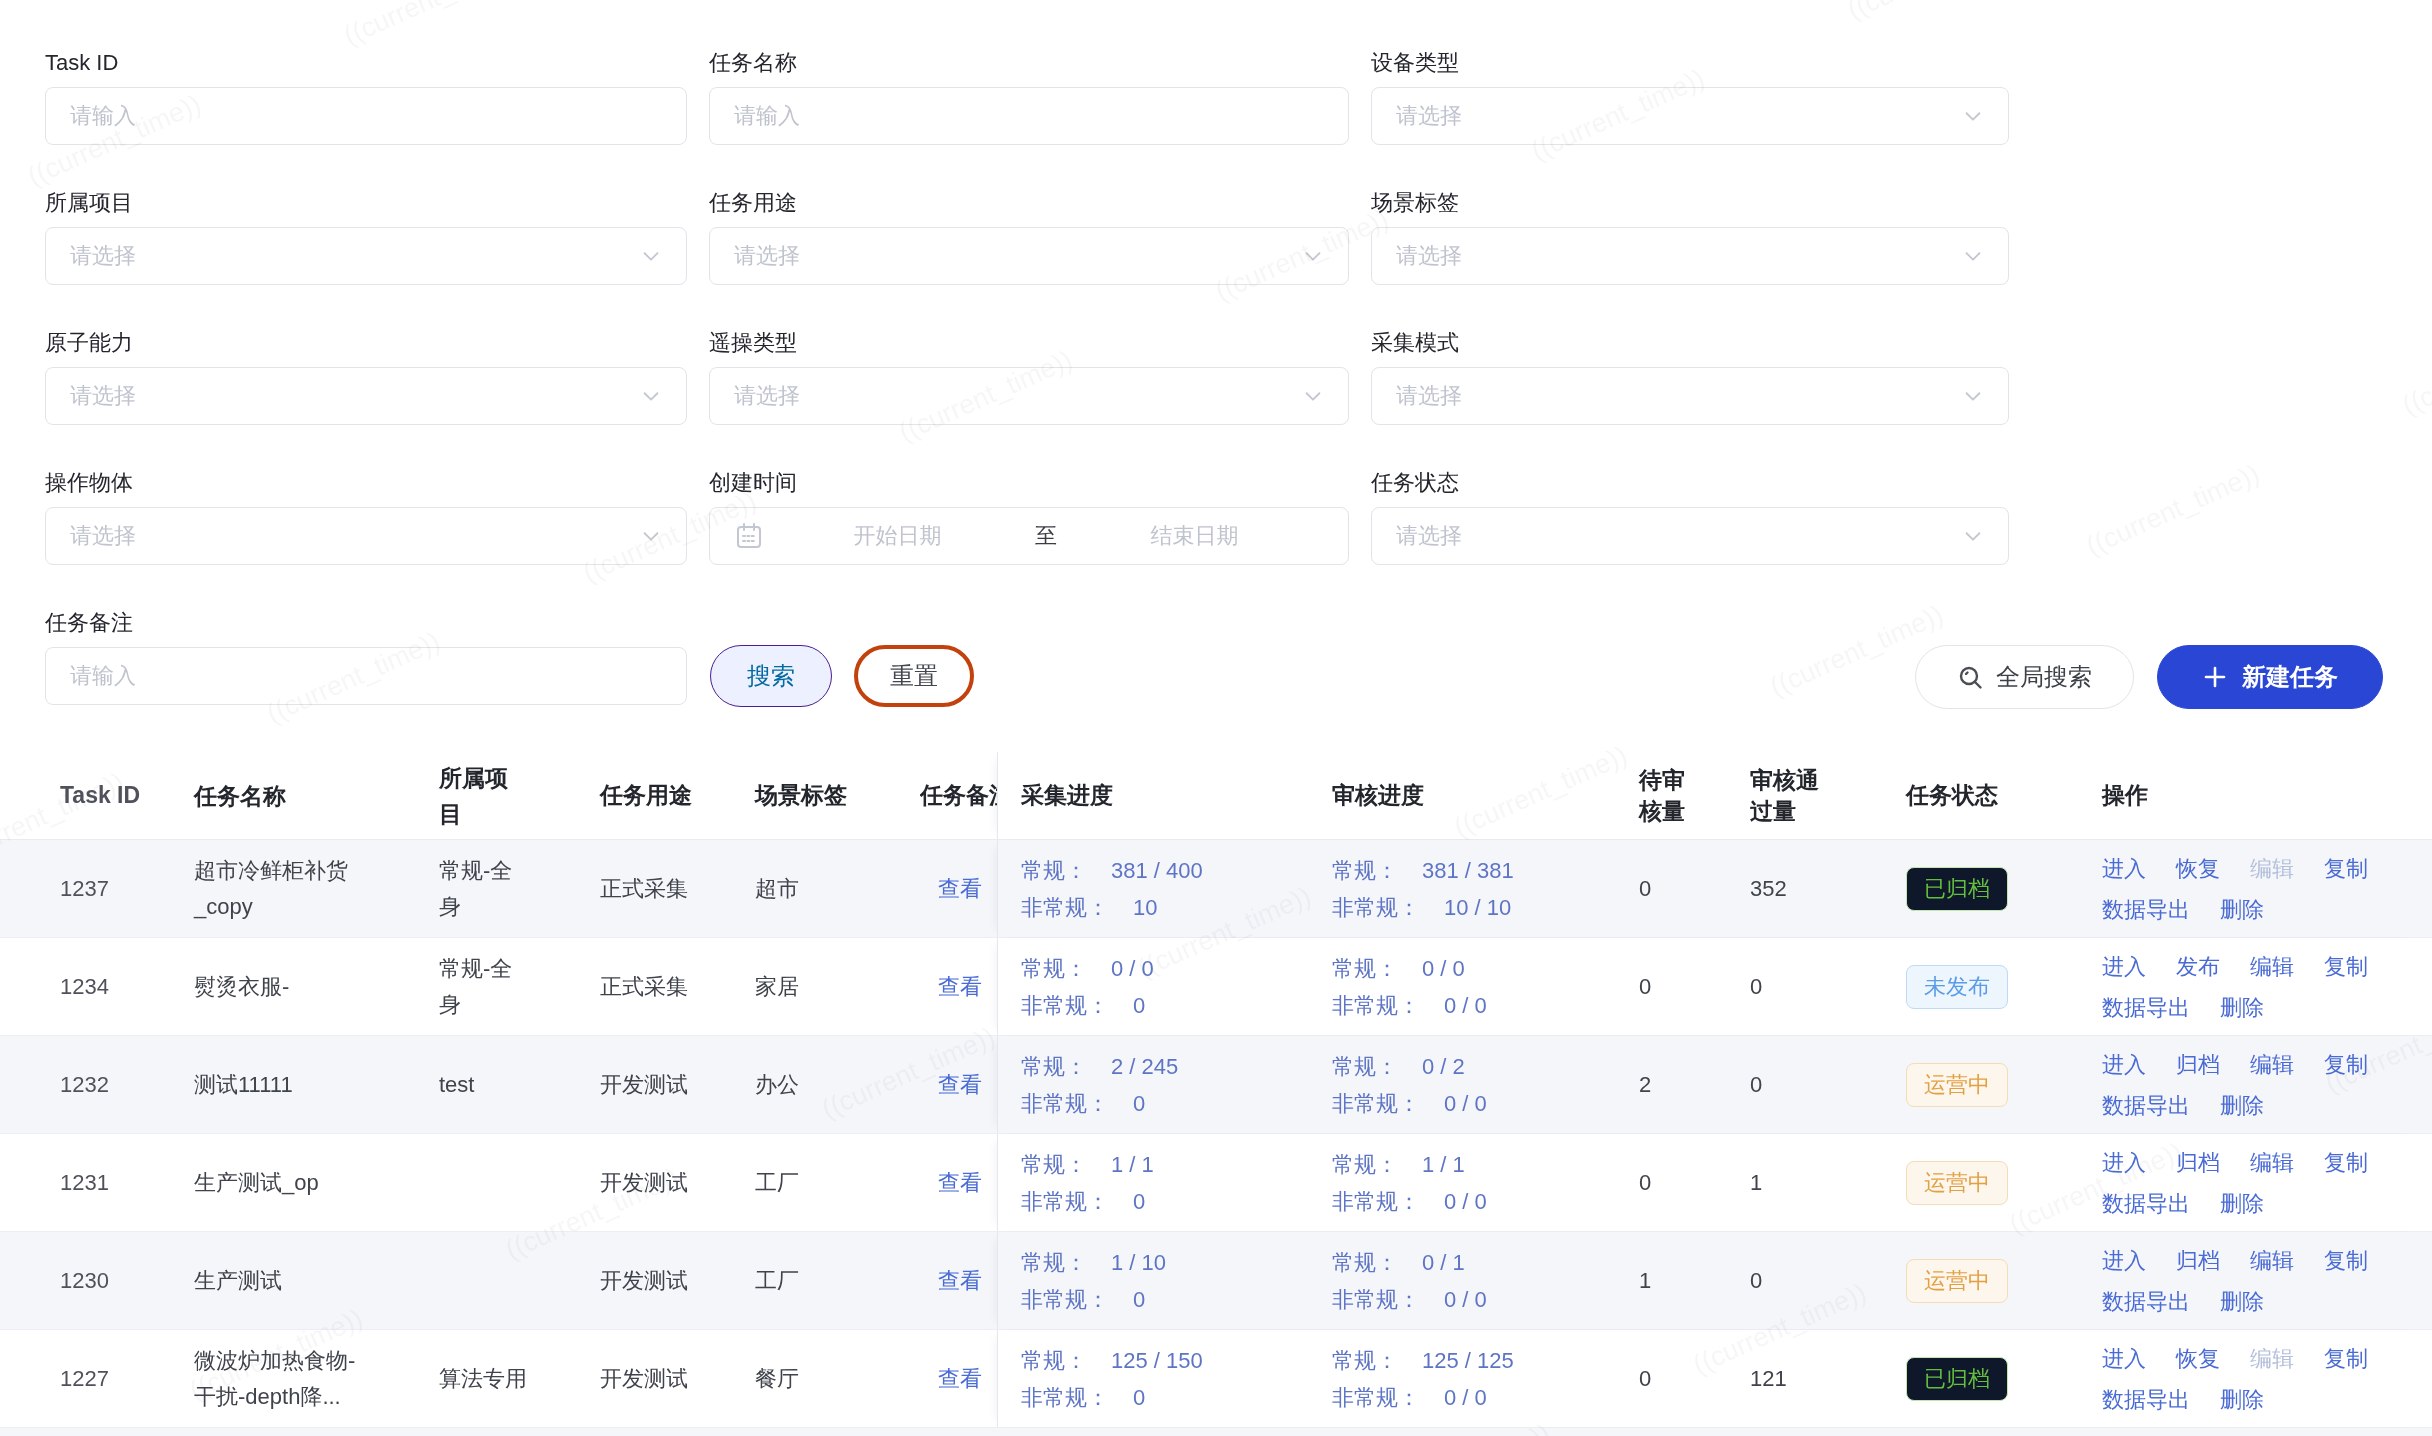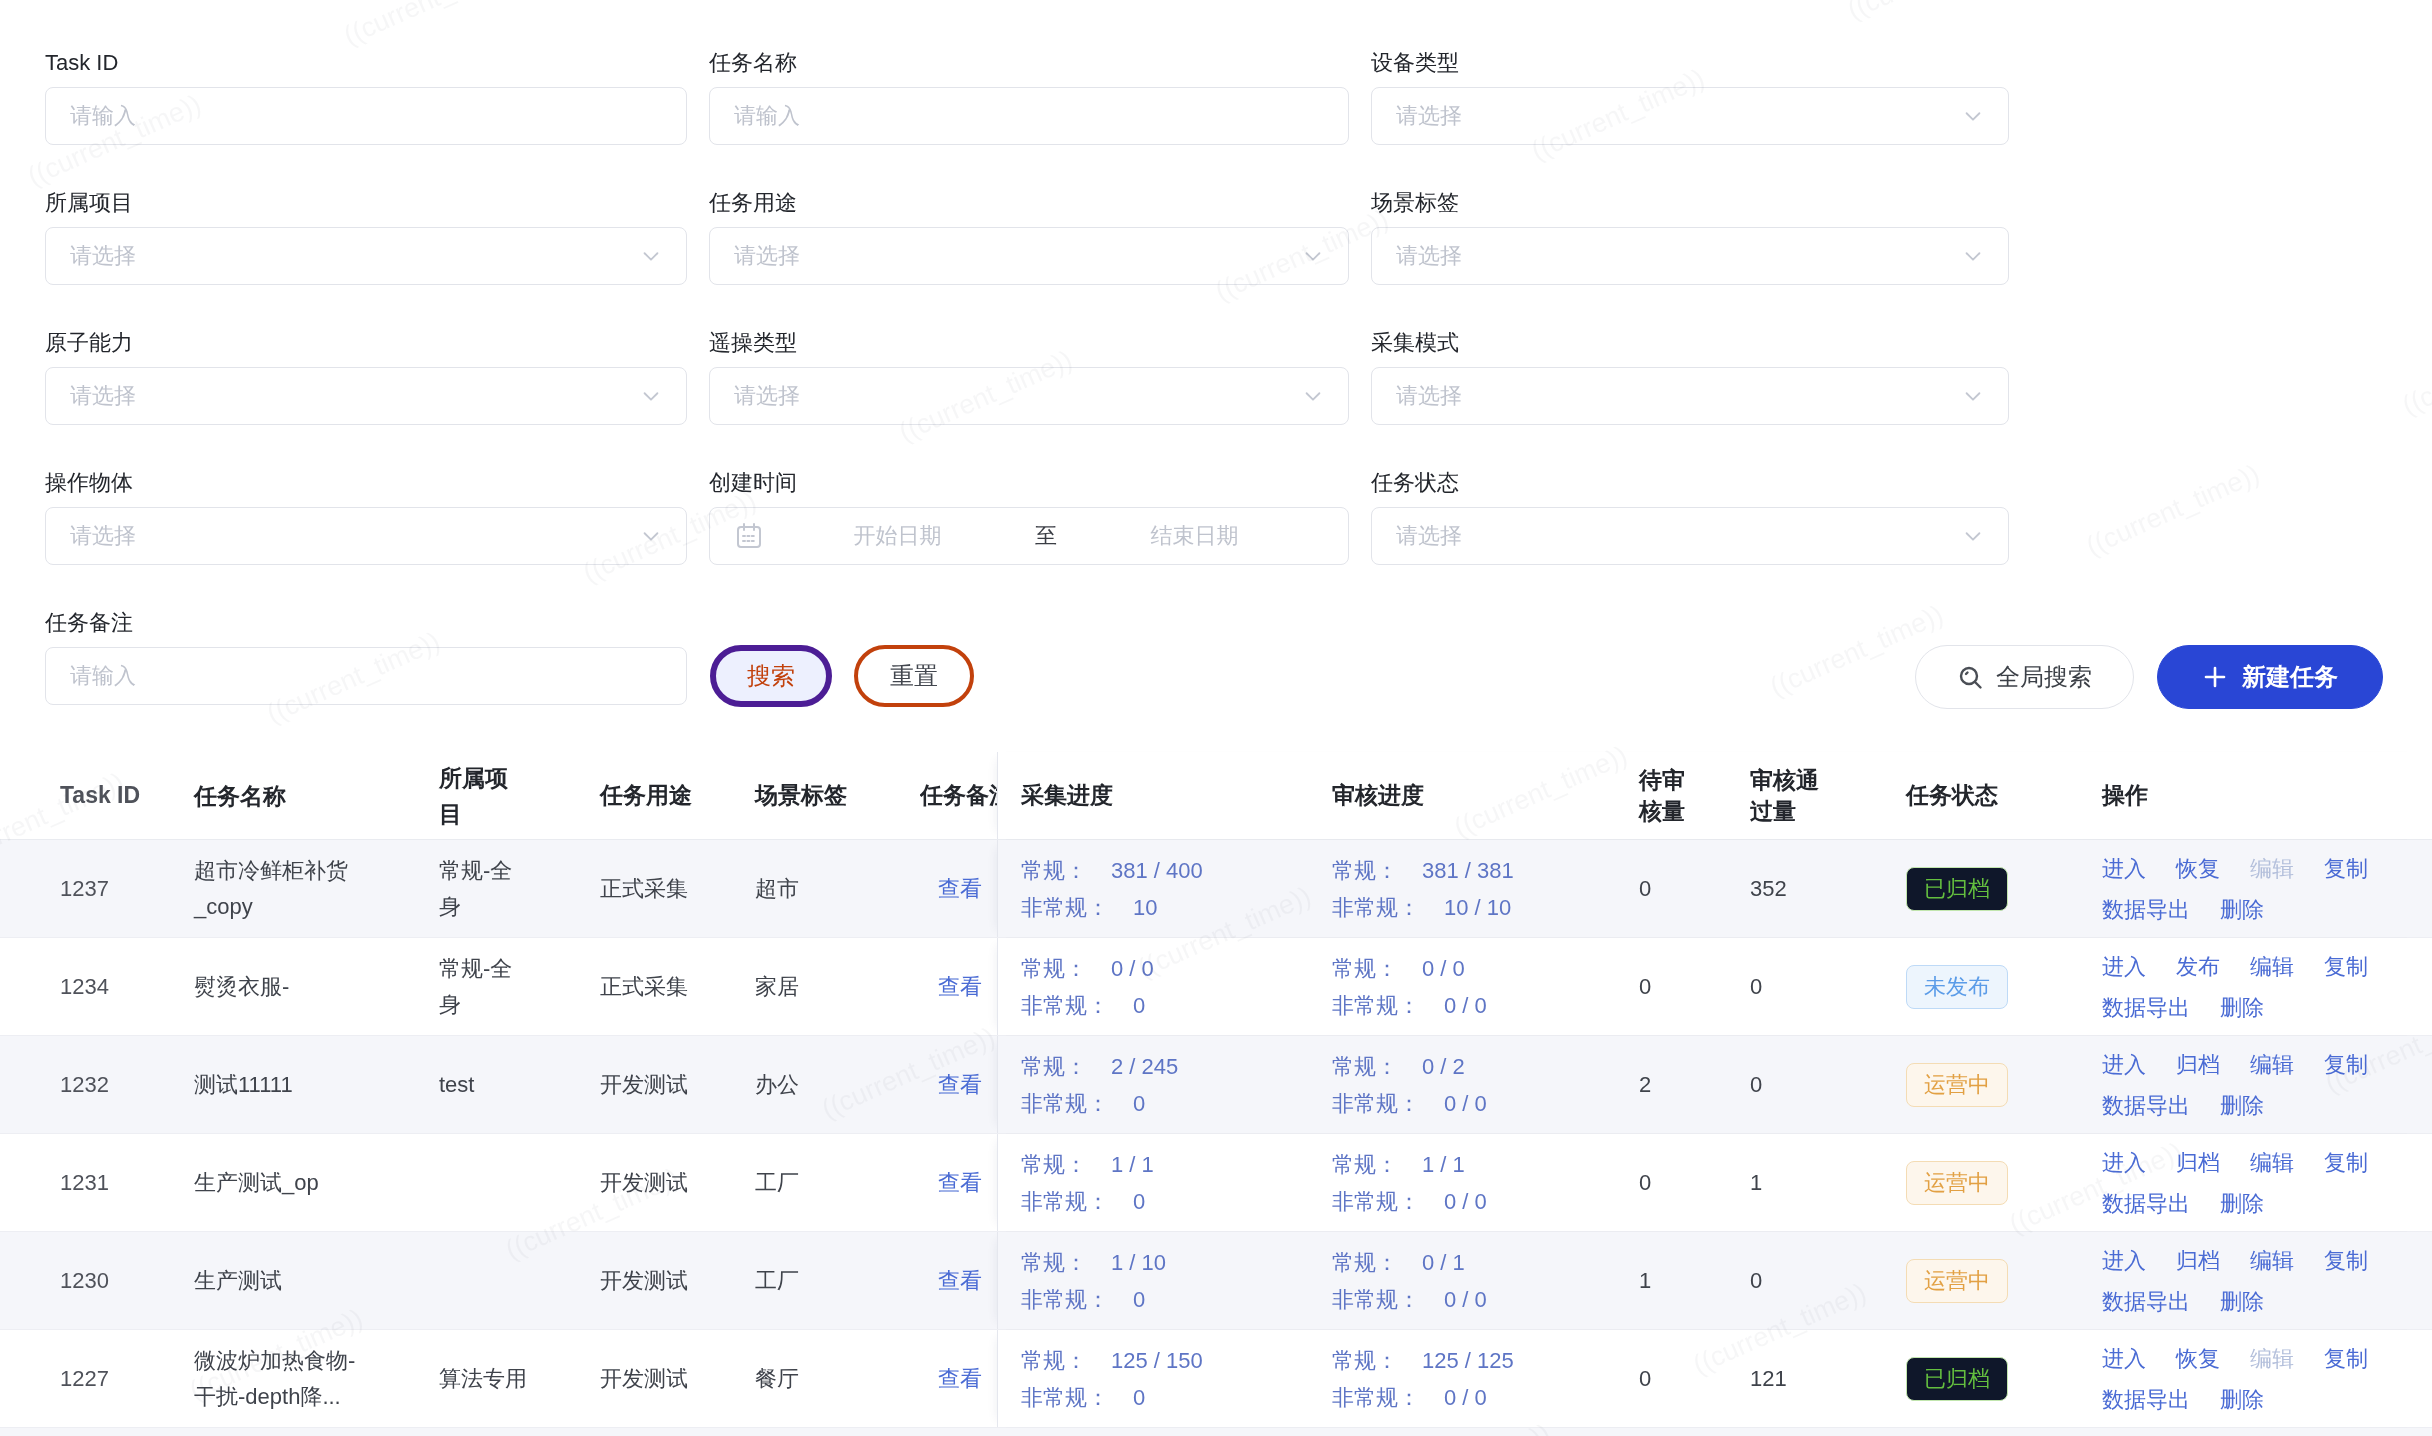--- a/index.html
+++ b/index.html
@@ -35,21 +35,21 @@
   .select .ph { flex:1; }
   .chev { flex:none; }
   .daterange .ph { flex:1; text-align:center; }
   .dr-sep { color:#3a3d44; padding:0 8px; }
   .cal-icon { flex:none; margin-right:4px; }
 
   
   .btn { position:absolute; display:flex; align-items:center; justify-content:center;
          border-radius:32px; font-size:24px; cursor:pointer; }
   #btn-search { left:710px; top:645px; width:122px; height:62px;
-    background:#edf0fe; border:6px solid #4c1d95; color:#c2410c; }
+    background:#edf0fe; border:1px solid #4c1d95; color:#0369a1; }
   #btn-reset { left:854px; top:645px; width:120px; height:62px;
     background:#fff; border:4px solid #c2410c; color:#42464e; }
   #btn-global { left:1915px; top:645px; width:219px; height:64px;
     background:#fff; border:1px solid #e2e4ea; color:#3c4047; gap:12px; }
   #btn-create { left:2157px; top:645px; width:226px; height:64px;
     background:#2946d5; border:1px solid #2946d5; color:#fff; gap:14px; font-weight:600; }
 
   
   #table { position:absolute; top:752px; left:0; width:2432px; }
   .thead, .row { display:flex; align-items:center; width:2432px; }

